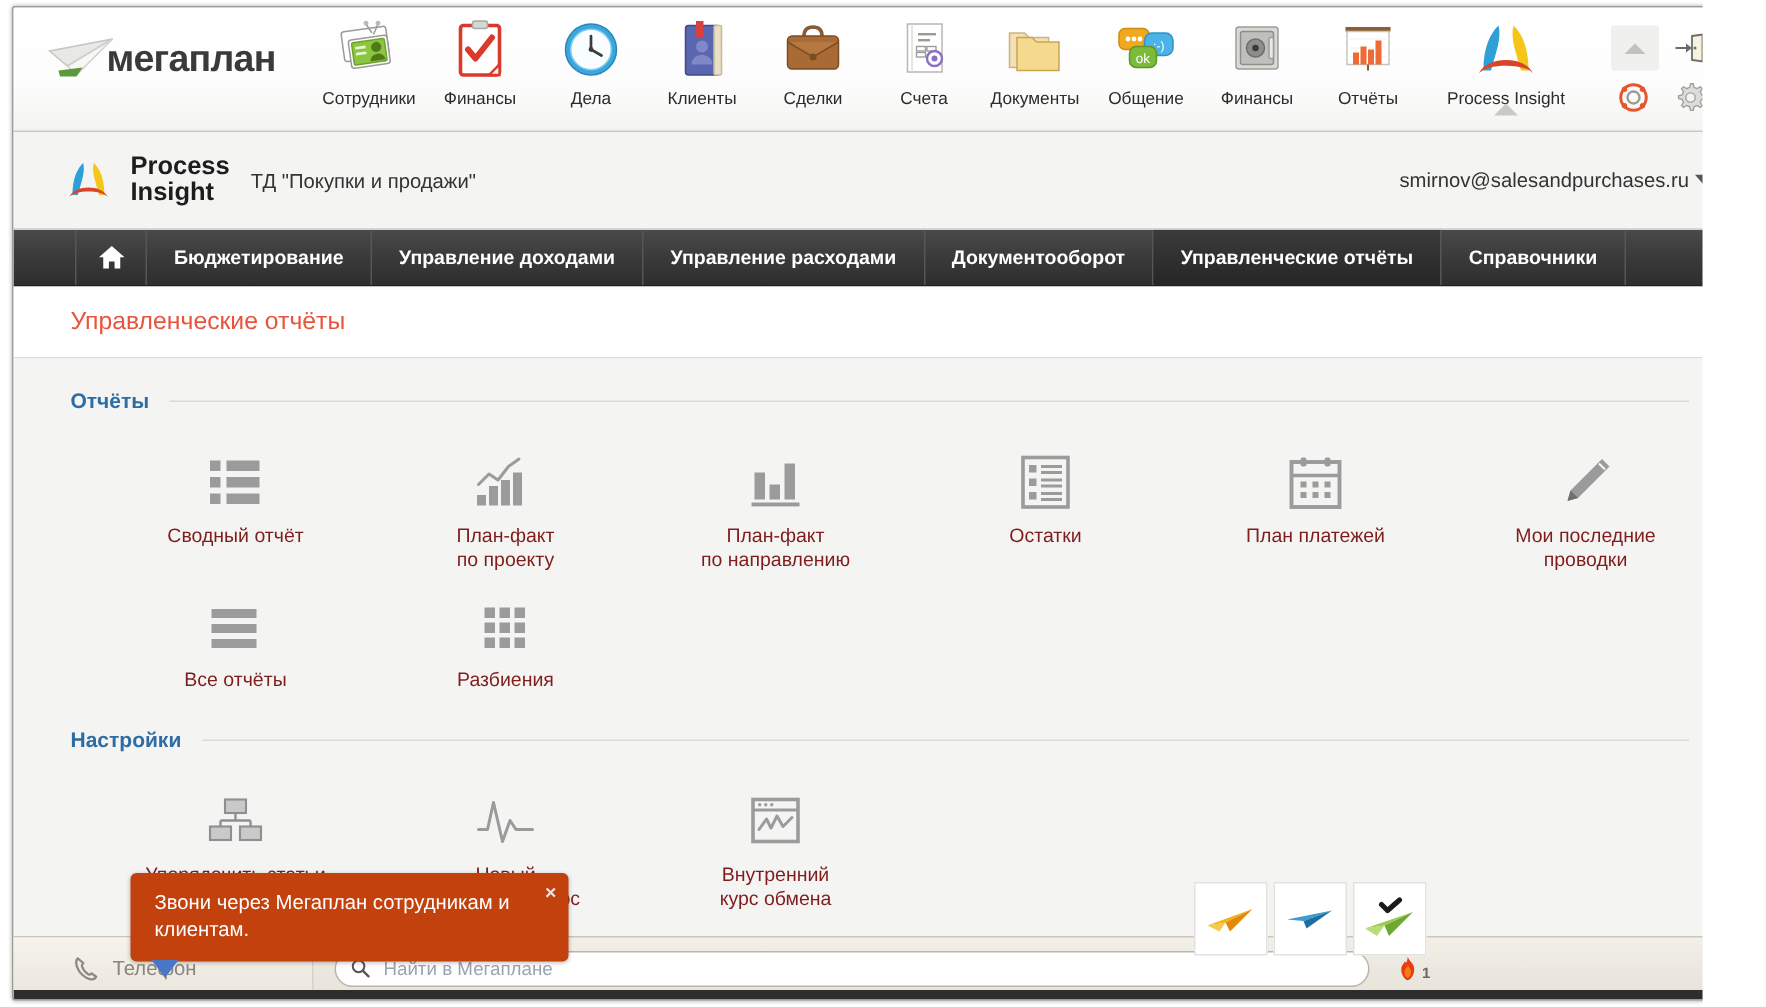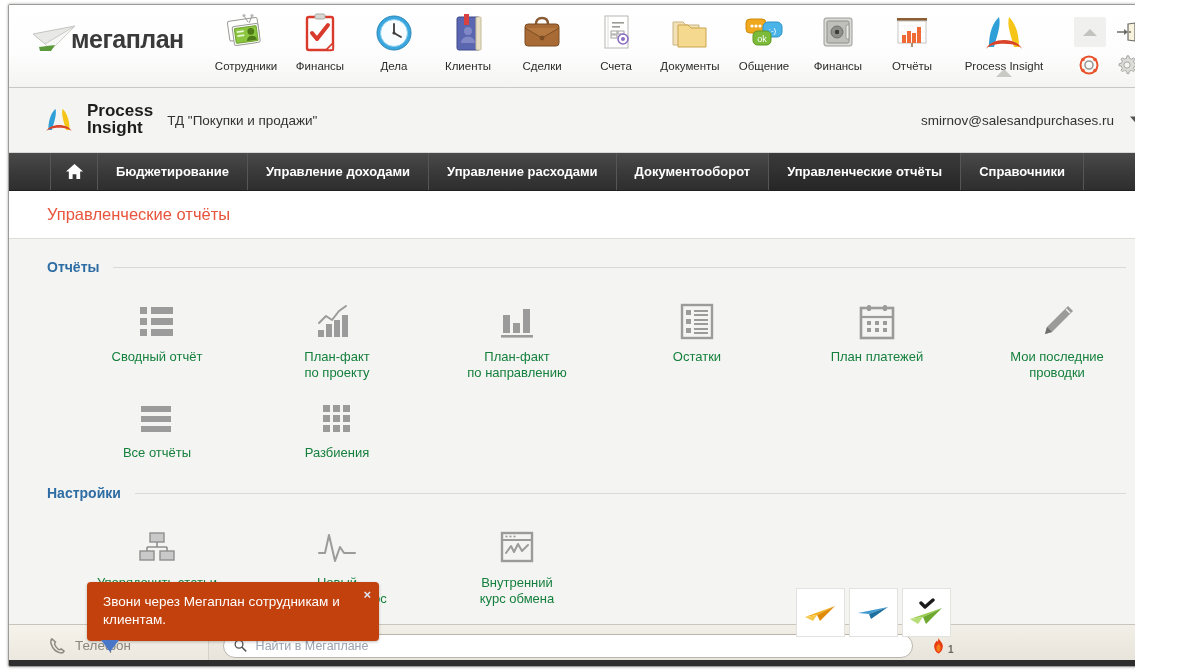--- a/index.html
+++ b/index.html
@@ -78,21 +78,21 @@
     border-bottom: 1px solid #d7d7d3;
     display: flex; align-items: center;
   }
   .pi-logo-wrap { display:flex; align-items:center; margin-left: 28px; }
   .pi-words { margin-left: 6px; line-height: 0.98; }
   .pi-words .w1 { font-size:17px; font-weight:bold; color:#1d1d1d; display:block;}
   .pi-words .w2 { font-size:17px; font-weight:bold; color:#1d1d1d; display:block;}
   .pi-org { font-size:13.5px; color:#333; margin-left: 14px; }
   .pi-user {
     position:absolute; right:26px; top:50%; transform:translateY(-50%);
-    display:flex; align-items:center; gap:16px; cursor:pointer;
+    display:flex; align-items:center; gap:4px; cursor:pointer;
   }
   .pi-user-mail { font-size:13.5px; color:#333; }
   .caret-dn {
     width:0;height:0;border-left:6px solid transparent;border-right:6px solid transparent;
     border-top:7px solid #555;
   }
 
   
   .menubar {
     height: 38px;
@@ -131,21 +131,21 @@
   }
   .sec-title { font-size:14px; font-weight:bold; color:#2e6da4; white-space:nowrap; }
   .sec-rule { flex:1; height:1px; background:#d9d9d5; margin-left:14px; }
 
   .tiles { display:flex; flex-wrap:wrap; margin: 4px 0 0 58px; }
   .tile {
     width: 180px; padding-top: 14px; text-align:center; cursor:pointer;
   }
   .tile-ico { height: 42px; display:flex; align-items:flex-end; justify-content:center; }
   .tile-label {
-    margin-top: 8px; font-size:13px; color:#15803d; line-height:16px;
+    margin-top: 8px; font-size:13px; color:#7f1d1d; line-height:16px;
   }
 
   
   .tooltip {
     position:absolute; left: 78px; top: 577px;
     width: 292px; background:#c2410c; border-radius:4px;
     color:#fff; font-size:13.5px; line-height:18px;
     padding: 11px 26px 12px 16px;
     box-shadow: 0 1px 3px rgba(0,0,0,.25);
     z-index: 40;

